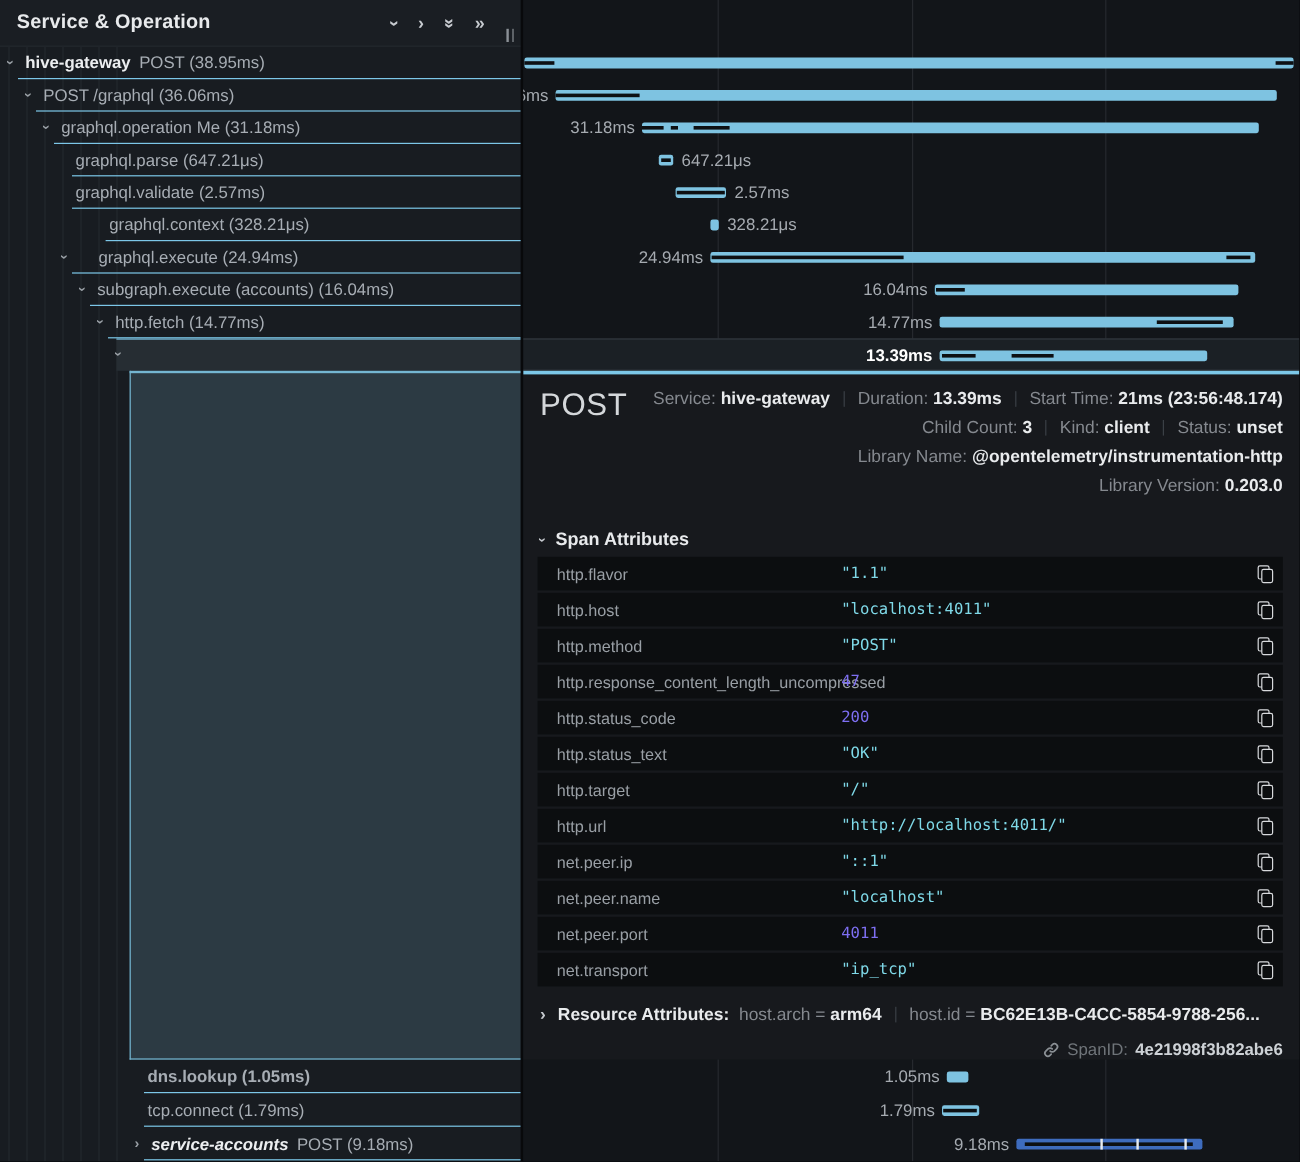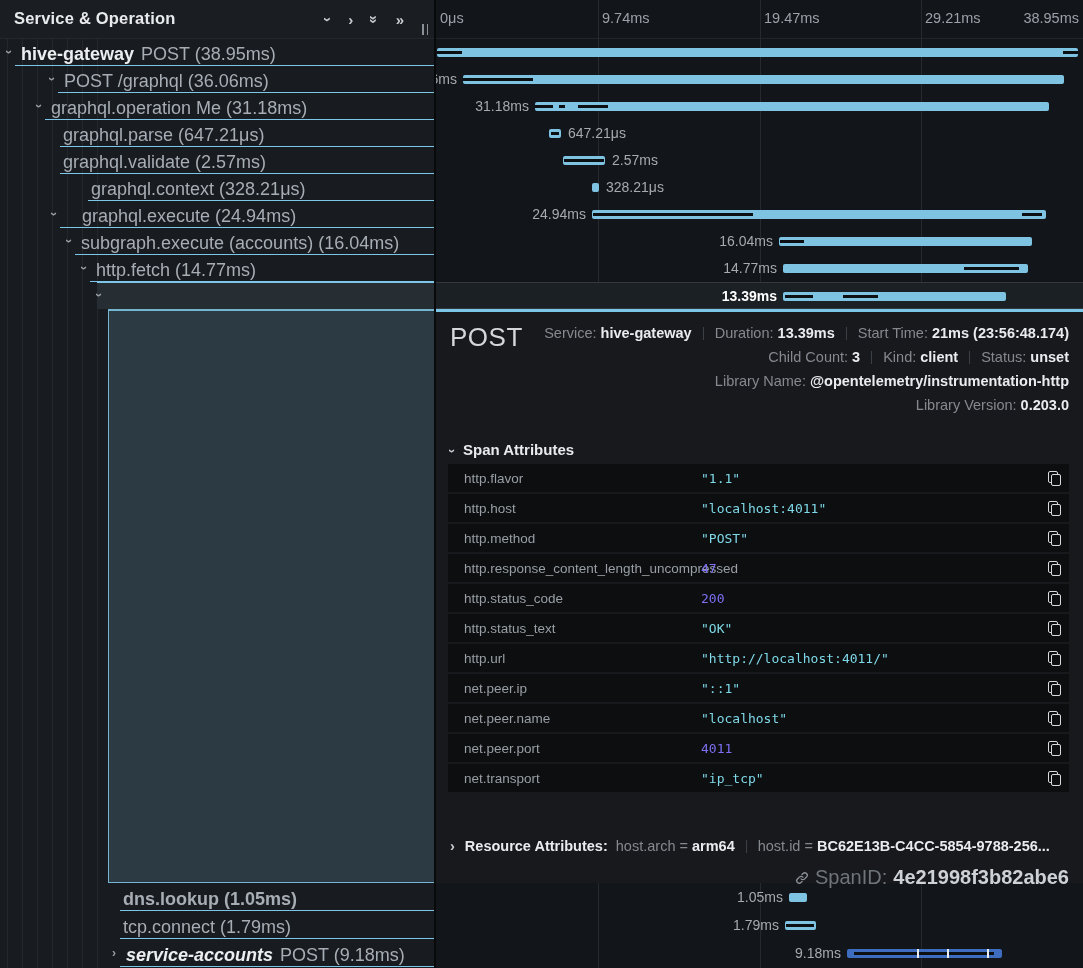--- a/index.html
+++ b/index.html
@@ -16,21 +16,21 @@
   .rot90 { display:inline-block; transform:rotate(90deg); }
   .grip { position:absolute; right:6px; top:24px; display:flex; gap:3px; cursor:col-resize; }
   .grip i { display:block; width:1.5px; height:11px; background:#8a9096; }
 
   .guide { position:absolute; top:39px; bottom:0; width:1px; background:#24282d; }
 
   .tree-row { position:absolute; left:0; width:434px; height:27px; }
   .tree-row .sel-bg { position:absolute; top:0; bottom:0; right:0; background:#262d33; border-top:1px solid #7cc7e8; }
   .tree-row .row-line { position:absolute; bottom:0; right:0; height:1px; background:#7cc7e8; }
   .tree-row .tchev { position:absolute; top:6px; color:#9aa0a6; font-size:12px; font-weight:bold; }
-  .tree-row .tlabel { position:absolute; top:5px; font-size:18px; color:#a7adb4; white-space:nowrap; }
+  .tree-row .tlabel { position:absolute; top:5px; font-size:14px; color:#a7adb4; white-space:nowrap; }
   .tree-row .tsvc { color:#eceef0; font-weight:bold; margin-right:7px; }
   .tree-row .tsvc.ital { font-style:italic; }
   .tree-row.sel .tlabel { color:#d3d7db;margin-top:28px; }
 
   .expanded-block { position:absolute; left:108px; top:309px; width:326px; height:574px;
     background:#2c3a43; border-left:1px solid #74b6d2; border-top:2px solid #74b6d2; border-bottom:1px solid #74b6d2; }
 
   
   .divider { position:absolute; left:434px; top:0; width:2px; height:968px; background:#08090b; cursor:col-resize; }
 
@@ -66,21 +66,21 @@
   .attr-val.str { color:#7fd9e8; }
   .attr-val.num { color:#7e6ff2; }
   .copy-btn { position:relative; width:13px; height:15px; justify-self:center; cursor:pointer; }
   .copy-btn:before { content:""; position:absolute; left:0; top:0; width:8px; height:10px; border:1.4px solid #d8dadd; border-radius:2px; }
   .copy-btn:after { content:""; position:absolute; left:3.5px; top:3.5px; width:8px; height:10px; border:1.4px solid #d8dadd; border-radius:2px; background:#0c0e10; }
 
   .res-line { position:absolute; left:14px; top:526px; font-size:14.5px; color:#85898f; white-space:nowrap; }
   .res-line .chev { color:#c7cbd0; font-weight:bold; margin-right:10px; }
   .res-line b { color:#e9ebed; }
   .res-line .rkey { color:#85898f; }
-  .spanid-line { position:absolute; right:14px; top:554px; font-size:20px; color:#6f7479; display:flex; align-items:center; gap:6px; }
+  .spanid-line { position:absolute; right:14px; top:554px; font-size:14px; color:#6f7479; display:flex; align-items:flex-end; gap:6px; }
   .spanid-line b { color:#ced2d6; font-weight:bold; }
 </style>
 </head>
 <body>
 
 <div class="app">
 
   <div class="left-panel">
     <div class="left-header">
       <span class="lh-title">Service &amp; Operation</span>
@@ -103,21 +103,21 @@
         <div class="guide" style="left: 67px;"></div>
         <div class="guide" style="left: 82px;"></div>
         <div class="guide" style="left: 97px;"></div>
       </div>
     <div id="tree-rows">
         <div class="tree-row" style="top: 39px;">
           <div class="row-line" style="left: 15px;"></div>
           <span class="tchev rot90" style="left: 7px;">›</span>
           <span class="tlabel" style="left: 21px;"><span class="tsvc">hive-gateway</span>POST (38.95ms)</span>
         </div>
-        <div class="tree-row" style="top: 66px; margin-left: 28px;">
+        <div class="tree-row" style="top: 66px;">
           <div class="row-line" style="left: 30px;"></div>
           <span class="tchev rot90" style="left: 22px;">›</span>
           <span class="tlabel" style="left: 36px;">POST /graphql (36.06ms)</span>
         </div>
         <div class="tree-row" style="top: 93px;">
           <div class="row-line" style="left: 45px;"></div>
           <span class="tchev rot90" style="left: 37px;">›</span>
           <span class="tlabel" style="left: 51px;">graphql.operation Me (31.18ms)</span>
         </div>
         <div class="tree-row" style="top: 120px;">
@@ -169,27 +169,20 @@
     <div class="expanded-block"></div>
   </div>
 
   <div class="divider"></div>
 
   <div class="right-panel">
     <div id="gridlines">
         <div class="gridline" style="left: 162px;"></div>
         <div class="gridline" style="left: 324px;"></div>
         <div class="gridline" style="left: 485px;"></div>
-      </div>
-    <div class="time-ruler" id="ruler">
-        <span class="tick" style="left: 4px;">0μs</span>
-        <span class="tick" style="left: 166px;">9.74ms</span>
-        <span class="tick" style="left: 328px;">19.47ms</span>
-        <span class="tick" style="left: 489px;">29.21ms</span>
-        <span class="tick" style="right: 4px;">38.95ms</span>
       </div>
     <div id="bar-rows">
         <div class="bar-row" style="top: 39px;">
           <div class="bar" style="left: 1px; width: 641px;">
             <div class="bseg" style="left: 0px; width: 25px;"></div>
             <div class="bseg" style="left: 626px; width: 15px;"></div>
           </div>
         </div>
         <div class="bar-row" style="top: 66px;">
           <div class="bar" style="left: 27px; width: 601px;">
@@ -305,20 +298,25 @@
             <div class="attr-key">http.status_code</div>
             <div class="attr-val num">200</div>
             <div class="copy-btn" title=""></div>
           </div>
           <div class="attr-row">
             <div class="attr-key">http.status_text</div>
             <div class="attr-val str">"OK"</div>
             <div class="copy-btn" title=""></div>
           </div>
           <div class="attr-row">
+            <div class="attr-key">http.target</div>
+            <div class="attr-val str">"/"</div>
+            <div class="copy-btn" title=""></div>
+          </div>
+          <div class="attr-row">
             <div class="attr-key">http.url</div>
             <div class="attr-val str">"http://localhost:4011/"</div>
             <div class="copy-btn" title=""></div>
           </div>
           <div class="attr-row">
             <div class="attr-key">net.peer.ip</div>
             <div class="attr-val str">"::1"</div>
             <div class="copy-btn" title=""></div>
           </div>
           <div class="attr-row">

